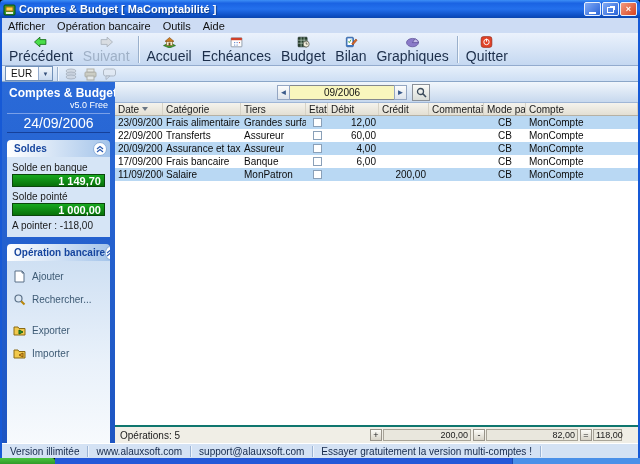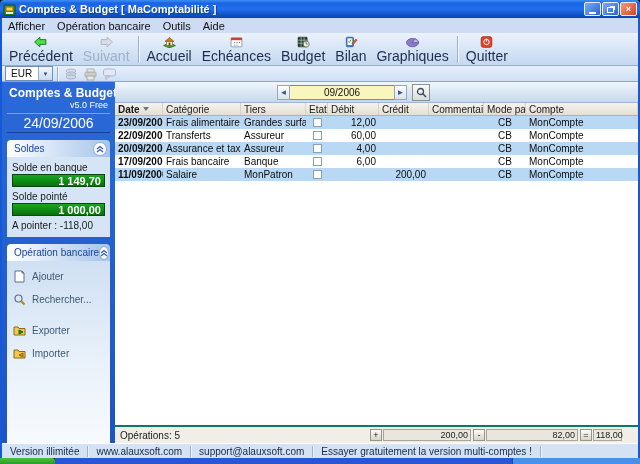--- a/index.html
+++ b/index.html
@@ -57,21 +57,21 @@
 
   
   .sidebar { width:113px; flex:0 0 auto; background:linear-gradient(180deg,#2a6ad8,#1d55c2); display:flex; flex-direction:column; }
   .sb-title { color:#fff; font-weight:bold; font-size:12px; padding:4px 0 0 7px; white-space:nowrap; }
   .sb-version { color:#fff; font-size:9px; text-align:right; padding:0 7px 1px 0; }
   .sb-date { color:#fff; font-size:14px; text-align:center; margin:2px 5px 0 5px; padding:1px 0;
     border-top:1px solid #7aa0e8; border-bottom:1px solid #15409a; }
   .panel { margin:7px 5px 0 5px; border-radius:4px 4px 0 0; overflow:hidden; display:flex; flex-direction:column; }
   .panel-h { height:17px; flex:0 0 auto; background:linear-gradient(90deg,#ffffff 0%,#dcea fa 50%,#a4c4ea 100%);
     background:linear-gradient(90deg,#ffffff,#a4c4ea); display:flex; align-items:center; justify-content:space-between; padding:0 3px 0 7px; }
-  .panel-h .pt { color:#16459e; font-weight:normal; font-size:10px; white-space:nowrap; }
+  .panel-h .pt { color:#16459e; font-weight:bold; font-size:10px; white-space:nowrap; }
   .chev { width:14px; height:14px; border-radius:50%; background:#fff; border:1px solid #8fb0da;
     display:flex; align-items:center; justify-content:center; }
   .panel-b { background:#d6e5f6; padding:4px 5px 5px 5px; }
   .sb-label { font-size:10px; color:#1a1a1a; margin:1px 0; }
   .gbox { height:13px; background:linear-gradient(180deg,#17a81f,#077108); border:1px solid #0a470c;
     color:#fff; font-weight:bold; font-size:11px; text-align:right; padding:0 3px; line-height:12px; margin:1px 0 4px 0; }
   .op-panel { flex:1; margin-bottom:0; }
   .op-body { flex:1; background:linear-gradient(180deg,#cfe0f3 0%,#e9f1fa 55%,#f7fafd 100%); padding:9px 6px; }
   .op-link { display:flex; align-items:center; gap:6px; font-size:10px; color:#3d5a74; margin-bottom:10px; }
   .op-link svg { width:13px; height:13px; flex:0 0 auto; }
@@ -97,21 +97,21 @@
 
   .tablewrap { flex:1; display:flex; flex-direction:column; background:#fff; min-height:0; }
   .thead { height:13px; flex:0 0 auto; display:flex; background:linear-gradient(180deg,#f5f3ed,#e3dfd3);
     border-bottom:1px solid #b5b1a4; font-size:10px; color:#1a1a1a; }
   .th { padding:0 3px; border-right:1px solid #d6d2c6; display:flex; align-items:center; white-space:nowrap; overflow:hidden; }
   .trow { height:13px; flex:0 0 auto; display:flex; font-size:10px; color:#0c0c0c; }
   .trow.alt { background:#b9d8f3; }
   .td { padding:0 3px; display:flex; align-items:center; white-space:nowrap; overflow:hidden; }
   .num { justify-content:flex-end; }
   .ctr { justify-content:center; }
-  .c-date  { width:48px;font-weight:bold; }
+  .c-date  { width:48px; }
   .c-cat   { width:78px; }
   .c-tiers { width:65px; }
   .c-etat  { width:22px; }
   .c-debit { width:51px; }
   .c-credit{ width:50px; }
   .c-comm  { width:55px; }
   .c-mode  { width:42px; }
   .c-compte{ flex:1; }
   .cb { width:9px; height:9px; background:#fff; border:1px solid #8aa0b8; }
   .sort-arrow { width:0; height:0; border-left:3px solid transparent; border-right:3px solid transparent;

